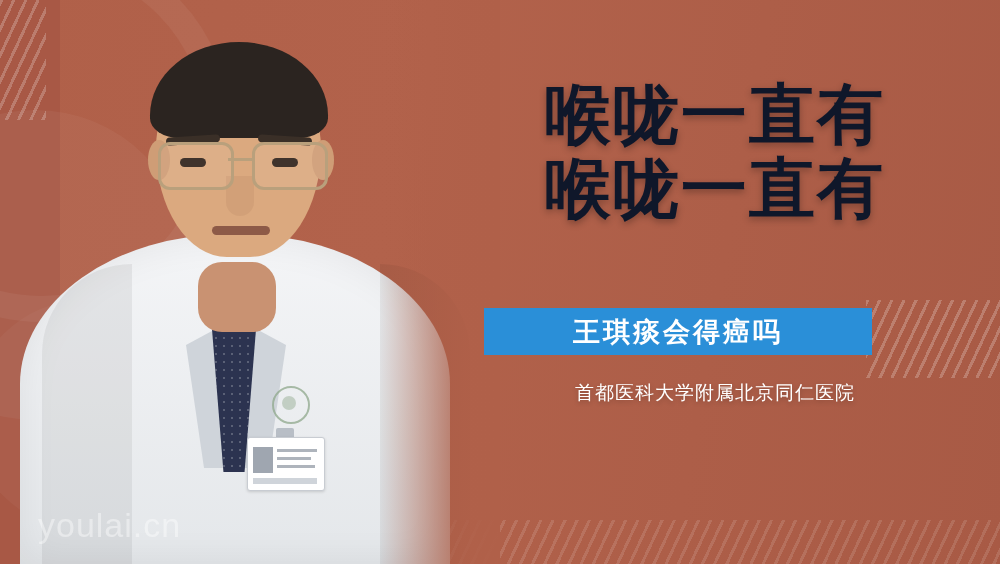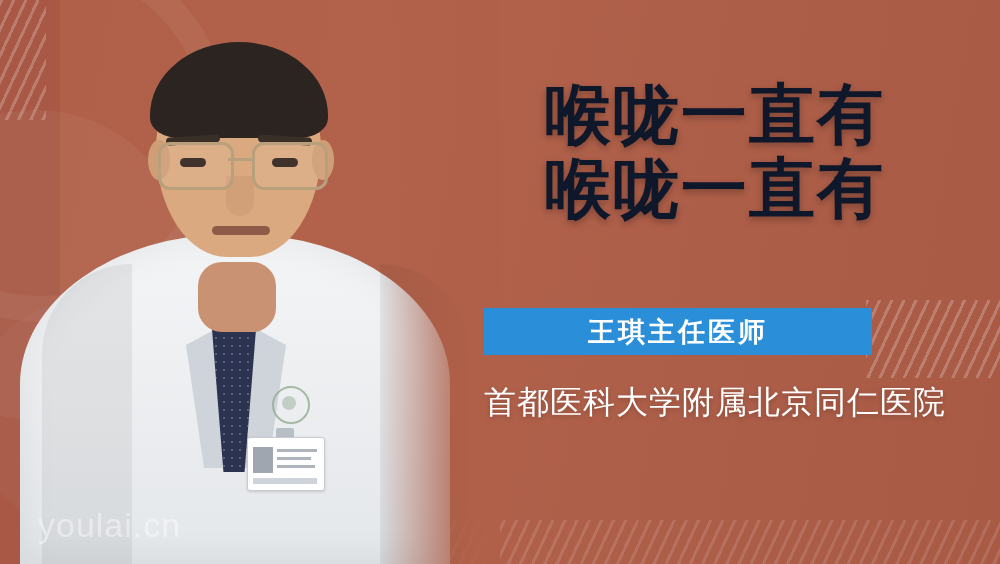--- a/index.html
+++ b/index.html
@@ -275,21 +275,21 @@
   }
 
   .affil {
     position: absolute;
     left: 450px;
     top: 378px;
     width: 530px;
     text-align: center;
     color: #ffffff;
     font-family: "DejaVu Sans", "Liberation Sans", sans-serif;
-    font-size: 32px;
+    font-size: 19px;
     line-height: 1.55;
     letter-spacing: 1px;
     text-shadow: 0 2px 5px rgba(0,0,0,0.22);
   }
 
   .watermark {
     position: absolute;
     left: 38px;
     top: 506px;
     color: rgba(255,255,255,0.42);
@@ -348,21 +348,21 @@
   </div>
 
   <div class="headline">
     <span class="l1">喉咙一直有</span>
     <span class="l2">喉咙一直有</span>
   </div>
 
   <div class="name-bar">
     <span class="nm">王琪</span>
     <span class="nm gap"></span>
-    <span class="nm">主任医师</span>
+    <span class="nm">痰会得癌吗</span>
   </div>
 
   <div class="affil">
     <div>首都医科大学附属北京同仁医院</div>
   </div>
 
   <div class="watermark">youlai.cn</div>
 
 </div>
 

